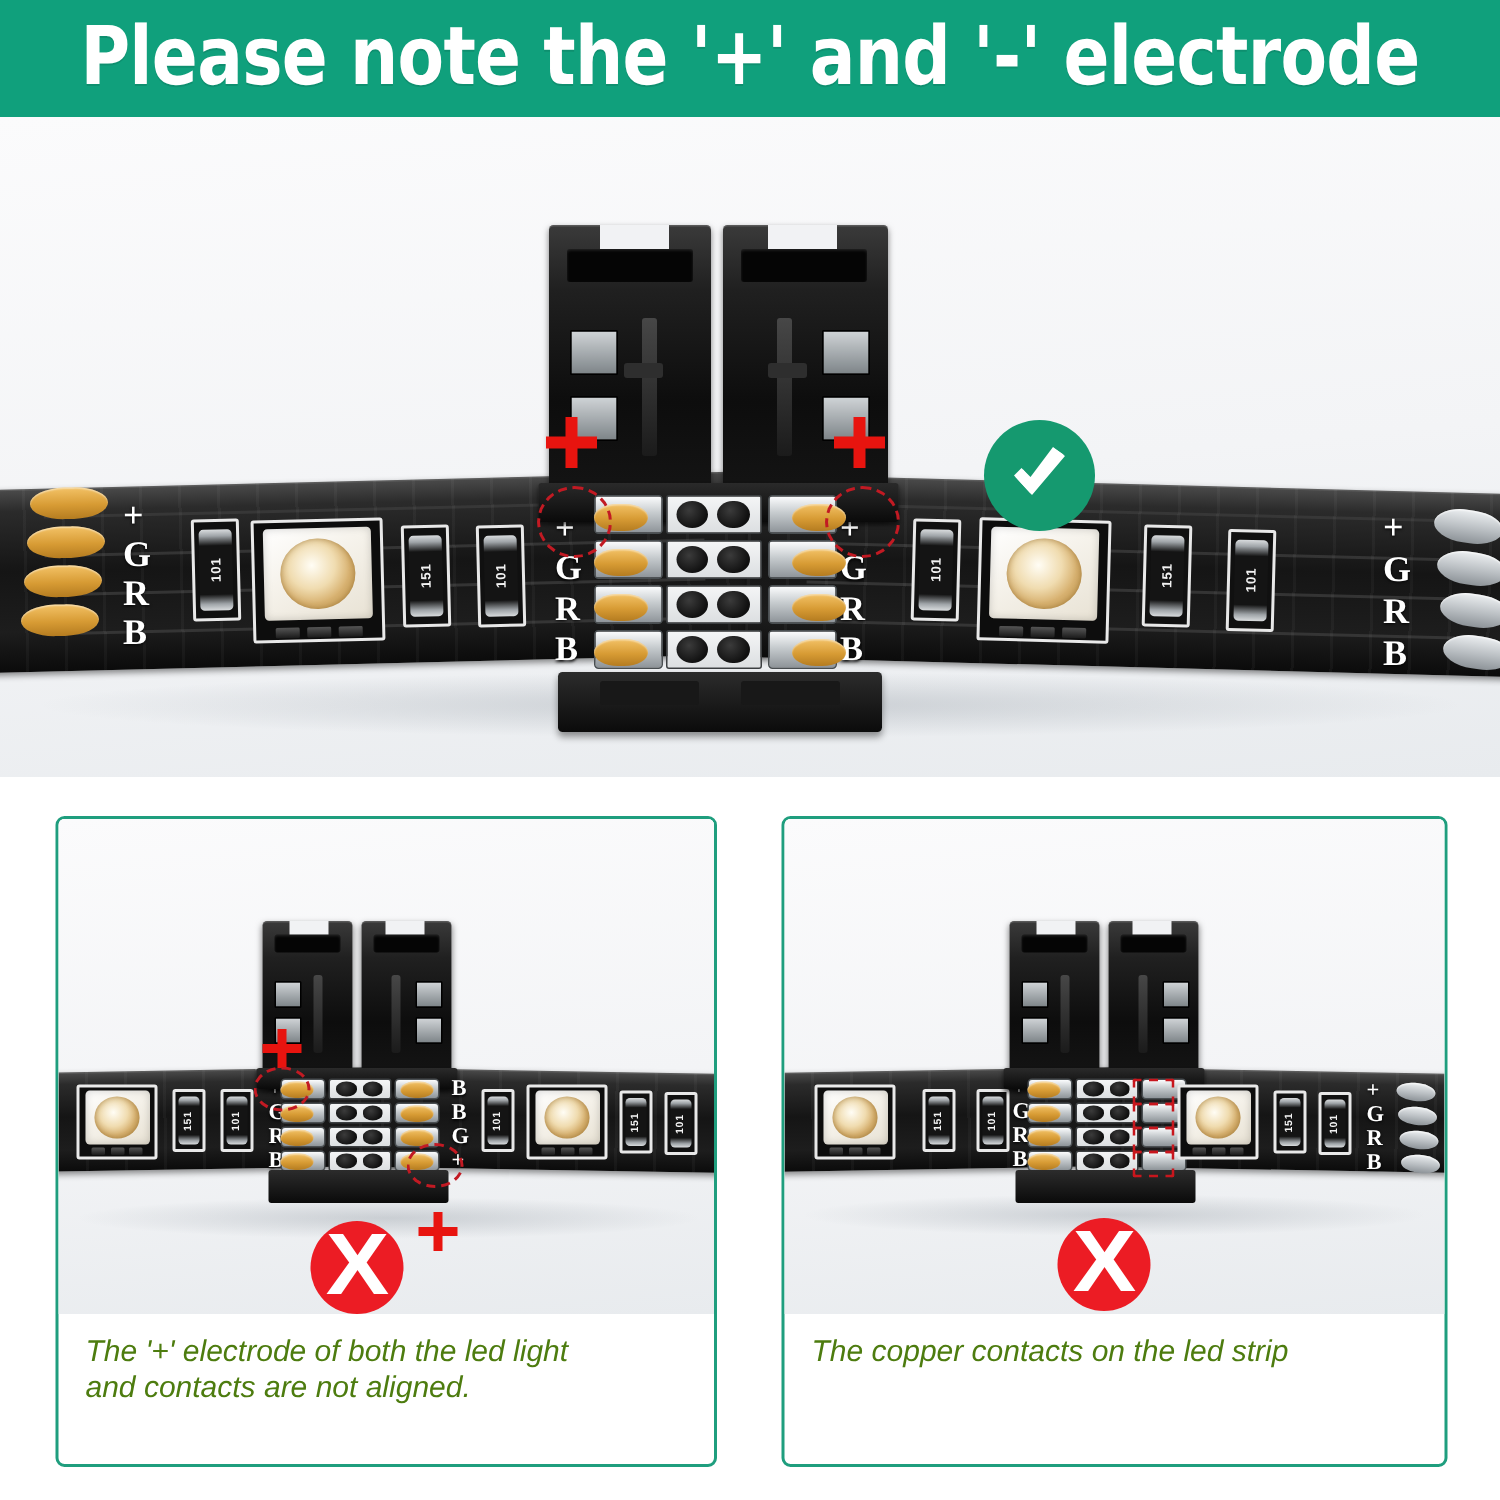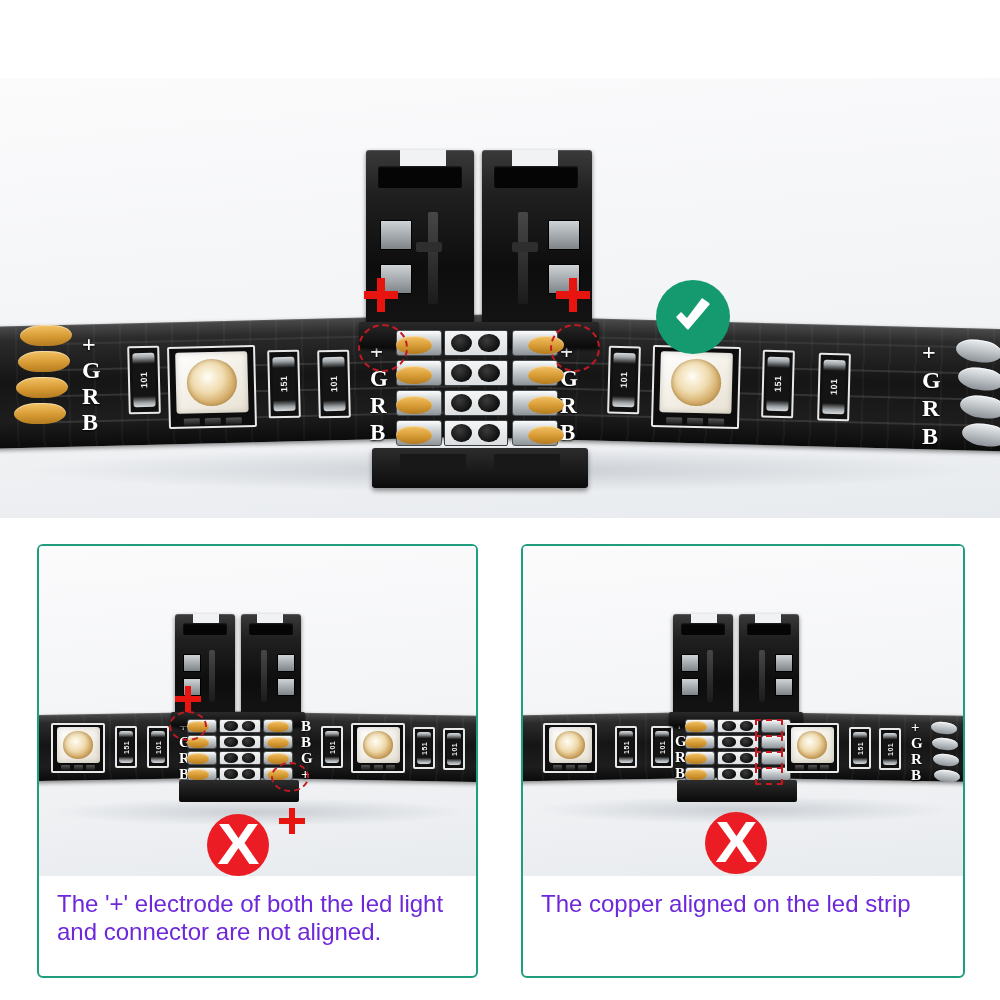--- a/index.html
+++ b/index.html
@@ -191,35 +191,38 @@
   }
 
   
   .panel{
     position:absolute;border:2px solid #1f9e7e;border-radius:6px;
     background:#ffffff;overflow:hidden;
   }
   .panel .photo{position:absolute;left:0;top:0;width:100%;overflow:hidden;background:#fff;}
   .caption{
     position:absolute;left:18px;right:10px;
-    color:#6d28d9;
+    color:#4d7c0f;
     font-family:"Liberation Sans","DejaVu Sans",sans-serif;
-    font-size:24px;line-height:1.18;font-weight:normal;
+    font-size:20px;line-height:1.18;font-weight:normal;font-style:italic;
   }
   .shadow-soft{
     position:absolute;border-radius:50%;
     background:radial-gradient(ellipse at center,rgba(120,130,140,.30) 0%,rgba(120,130,140,0) 70%);
     pointer-events:none;
   }
 </style>
 </head>
 <body>
 
 <div id="page">
 
+  <div class="banner">
+    <div class="banner-text">Please note the '+' and '-' electrode</div>
+  </div>
 
   <div class="scene" style="left:0;top:78px;width:1000px;height:440px;">
     <div class="bg-grad"></div>
 
     <div class="shadow-soft" style="left:20px;top:370px;width:960px;height:44px;"></div>
 
     <div class="pcb" style="left:-10px;top:236px;width:520px;height:122px;transform:rotate(-1.4deg);transform-origin:100% 50%;">
       <div class="trace" style="left:40px;top:18px;width:440px;"></div>
       <div class="trace" style="left:40px;top:44px;width:440px;"></div>
       <div class="trace" style="left:40px;top:70px;width:440px;"></div>
@@ -548,21 +551,21 @@
       <div class="dash-ellipse" style="left:130px;top:165px;width:34px;height:26px;"></div>
       <div class="dash-ellipse" style="left:232px;top:216px;width:34px;height:26px;"></div>
 
       <div class="x-badge" style="left:168px;top:268px;width:62px;height:62px;">
         <span class="xg">X</span>
       </div>
     </div>
 
     <div class="caption" style="top:344px;">
       <div>The '+' electrode of both the led light</div>
-      <div>and connector are not aligned.</div>
+      <div>and contacts are not aligned.</div>
     </div>
   </div>
 
   <div class="panel" style="left:521px;top:544px;width:440px;height:430px;">
     <div class="photo" style="height:330px;">
       <div class="bg-grad"></div>
       <div class="shadow-soft" style="left:10px;top:250px;width:420px;height:28px;"></div>
 
       <div class="pcb" style="left:-8px;top:165px;width:250px;height:66px;transform:rotate(-1deg);transform-origin:100% 50%;"></div>
       <div class="pcb" style="left:225px;top:166px;width:240px;height:66px;transform:rotate(1deg);transform-origin:0 50%;"></div>
@@ -687,17 +690,17 @@
         <div class="pad-silver" style="left:410px;top:208px;width:26px;height:12px;transform:rotate(6deg);"></div>
         <div class="pad-silver" style="left:411px;top:224px;width:26px;height:12px;transform:rotate(6deg);"></div>
       </div>
 
       <div class="x-badge" style="left:182px;top:266px;width:62px;height:62px;">
         <span class="xg">X</span>
       </div>
     </div>
 
     <div class="caption" style="top:344px;">
-      <div>The copper aligned on the led strip</div>
+      <div>The copper contacts on the led strip</div>
     </div>
   </div>
 
 </div>
 
 </body></html>

